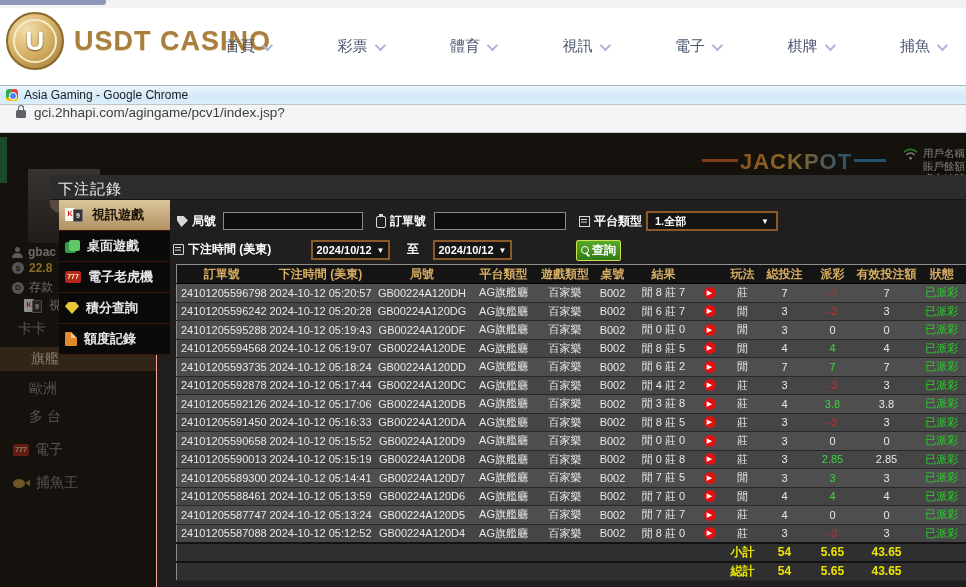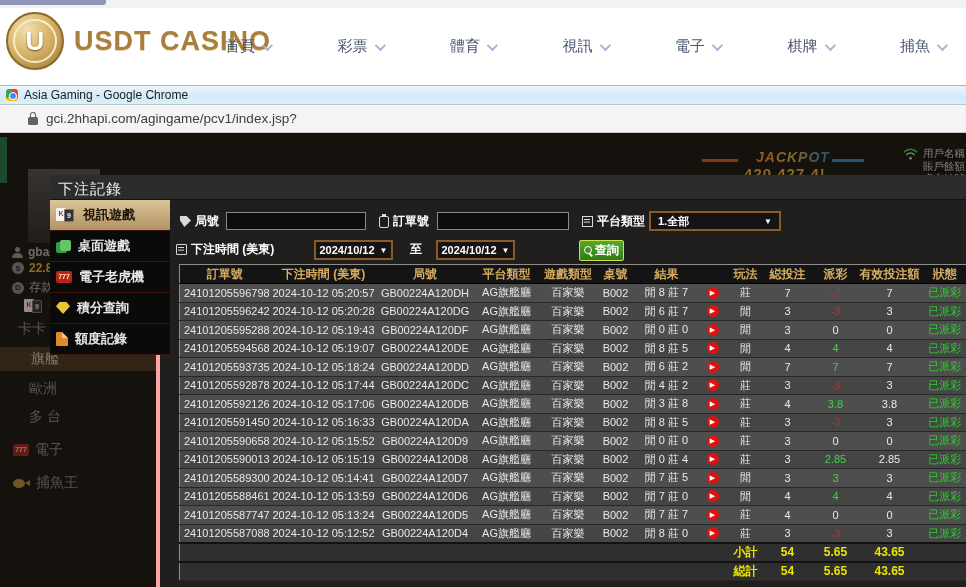--- a/index.html
+++ b/index.html
@@ -37,43 +37,43 @@
     border-top:1px solid #9fb6c4; border-bottom:1px solid #b9c6ce;
     display:flex; align-items:center; padding-left:6px; gap:6px;
     font-size:12px; color:#1b1b1b; }
   .favicon { width:12px; height:12px; border-radius:3px; flex:0 0 auto;
     background:conic-gradient(#e64335 0 33%, #f7c511 33% 66%, #34a853 66% 100%);
     position:relative; }
   .favicon::after { content:""; position:absolute; left:3px; top:3px; width:6px; height:6px;
     border-radius:50%; background:#4286f5; border:1px solid #fff; }
   .url-bar { position:absolute; left:0; top:105px; width:966px; height:28px;
     background:#f4f4f4; border-bottom:1px solid #c9c9c9;
-    display:flex; align-items:center; padding-left:28px; gap:8px;
+    display:flex; align-items:flex-start; padding-left:16px; gap:8px;
     font-size:13.5px; color:#3c4043; }
   .lock-icon { width:10px; height:13px; position:relative; flex:0 0 auto; }
   .lock-icon .body { position:absolute; left:0; bottom:0; width:10px; height:8px; background:#5f6368; border-radius:1.5px; }
   .lock-icon .shackle { position:absolute; left:2px; top:0; width:6px; height:7px;
     border:1.6px solid #5f6368; border-bottom:none; border-radius:4px 4px 0 0; }
   
   .game-area { position:absolute; left:0; top:133px; width:966px; height:454px;
     background:#15110d; overflow:hidden; }
   .green-strip { position:absolute; left:0; top:4px; width:7px; height:46px; background:#1e5c35; opacity:.75; }
   .ag-logo { position:absolute; left:28px; top:8px; opacity:.6; }
   .ag-logo .ag { font-size:30px; font-weight:900; font-style:italic; letter-spacing:-1px;
     color:#cfe0f2; text-shadow:0 0 3px #3a6ea8; }
   .ag-logo .rsq { position:absolute; left:-2px; bottom:9px; width:8px; height:8px; background:#d33; }
   .ag-logo .sub { font-size:6px; color:#8fa4b8; letter-spacing:1px; margin-left:20px; margin-top:-4px; }
   .bet-board { position:absolute; left:213px; top:4px; width:80px; height:42px;
     background:#175231; border:1px solid #2f7a4b; text-align:center; opacity:.8; }
   .bet-board .lbl { font-size:10px; color:#cdbd8d; padding-top:1px; }
   .bet-board .num { font-size:26px; line-height:24px; font-weight:bold; color:#f21414; }
   .jackpot { position:absolute; left:740px; top:16px; opacity:.6; }
-  .jackpot .word { font-size:14px; font-weight:900; font-style:italic; letter-spacing:1px;
+  .jackpot .word { font-size:22px; font-weight:900; letter-spacing:1px;
     background:linear-gradient(90deg,#e0832b,#d8a43c 45%,#2e7fb5); -webkit-background-clip:text;
-    background-clip:text; color:transparent;margin-left:16px; }
+    background-clip:text; color:transparent; }
   .jackpot .bar-l { position:absolute; left:-38px; top:10px; width:36px; height:3px; background:#c8571f; }
   .jackpot .bar-r { position:absolute; right:-34px; top:10px; width:32px; height:3px; background:#2e7fb5; }
   .jackpot .num { font-size:15px; font-weight:bold; color:#d7a43a; letter-spacing:1px; text-align:center; }
   .info-panel { position:absolute; left:903px; top:14px; width:62px; opacity:.6; display:flex; gap:5px;text-decoration:underline; }
   .info-panel .labels { font-size:10.5px; line-height:12.5px; color:#c9c9c9; }
   .wifi { width:15px; height:14px; flex:0 0 auto; }
   .avatar { position:absolute; left:28px; top:36px; width:72px; height:74px;
     background:linear-gradient(180deg,#55504a,#2c2723); opacity:.55; }
   .avatar::after { content:""; position:absolute; left:22px; top:8px; width:28px; height:36px;
     border-radius:14px 14px 10px 10px; background:#8d7a6c; }
@@ -98,25 +98,25 @@
   .cards-mini .c1 { position:absolute; left:0; top:0; width:10px; height:13px; background:#f5f5f0; border-radius:1px;
     color:#c22; font-size:7px; font-weight:bold; text-align:center; line-height:12px; }
   .cards-mini .c2 { position:absolute; left:8px; top:1px; width:10px; height:13px; background:#333; border:1px solid #777; border-radius:1px;
     color:#eee; font-size:7px; font-weight:bold; text-align:center; line-height:11px; }
   
   .popup-header { position:absolute; left:50px; top:42px; width:916px; height:25px;
     background:#2c2c2c; border-bottom:1px solid #141414; z-index:5;
     display:flex; align-items:flex-end; padding-left:8px;
     font-size:15px; color:#ececec; letter-spacing:1px; }
   .popup-content { position:absolute; left:156px; top:67px; width:810px; height:387px;
-    background:#211f1e; border-left:4px solid #fca5a5; z-index:4;text-decoration:underline; }
+    background:#211f1e; border-left:1px solid #fca5a5; z-index:4;text-decoration:underline; }
   .popup-menu { position:absolute; left:50px; top:67px; width:120px; z-index:6; }
   .menu-item { height:31px; background:#0a0a0a; border-bottom:1px solid #3d140c;
     display:flex; align-items:center; gap:7px; padding-left:6px;
-    font-size:13px; font-weight:bold; color:#e8e8e8; cursor:pointer; }
+    font-size:13px; font-weight:bold; color:#e8e8e8; cursor:pointer;margin-left:9px; }
   .menu-item.active { background:linear-gradient(180deg,#dcc59b 0%,#b09263 100%); color:#1b1206; }
   .gem-ico { width:14px; height:12px; background:#e8c63a; flex:0 0 auto;
     clip-path:polygon(25% 0, 75% 0, 100% 35%, 50% 100%, 0 35%); }
   .doc-ico { width:12px; height:14px; background:#e08a2e; position:relative; flex:0 0 auto; border-radius:1px; }
   .doc-ico::after { content:""; position:absolute; right:0; top:0; border:3px solid #15110d;
     border-left-color:#f7c98c; border-bottom-color:#f7c98c; }
   .table-ico { width:15px; height:13px; position:relative; flex:0 0 auto; }
   .table-ico::before { content:""; position:absolute; left:0; top:2px; width:11px; height:11px; background:#2f9e44; border-radius:2px; }
   .table-ico::after { content:""; position:absolute; left:4px; top:0; width:11px; height:11px; background:#63c76a; border-radius:2px; }
   
@@ -550,21 +550,21 @@
           <td>0</td>
           <td class="c-status">已派彩</td>
         </tr>
           <tr style="">
           <td class="c-order">241012055900132</td>
           <td>2024-10-12 05:15:19</td>
           <td>GB00224A120D8</td>
           <td>AG旗艦廳</td>
           <td>百家樂</td>
           <td>B002</td>
-          <td>閒 0 莊 4</td>
+          <td>閒 0 莊 8</td>
           <td>
               <div class="play-btn">▶</div>
             </td>
           <td>莊</td>
           <td>3</td>
           <td><span class="payout-val pos">2.85</span></td>
           <td>2.85</td>
           <td class="c-status">已派彩</td>
         </tr>
           <tr style="">

